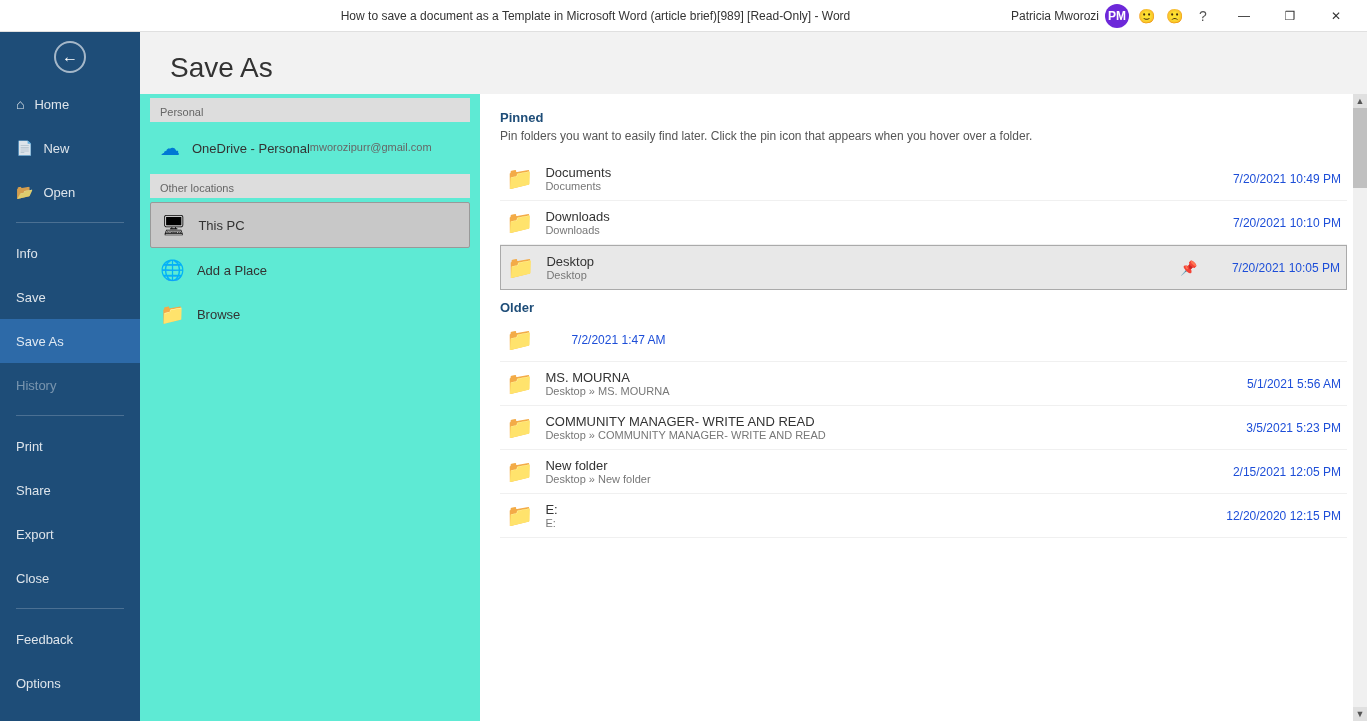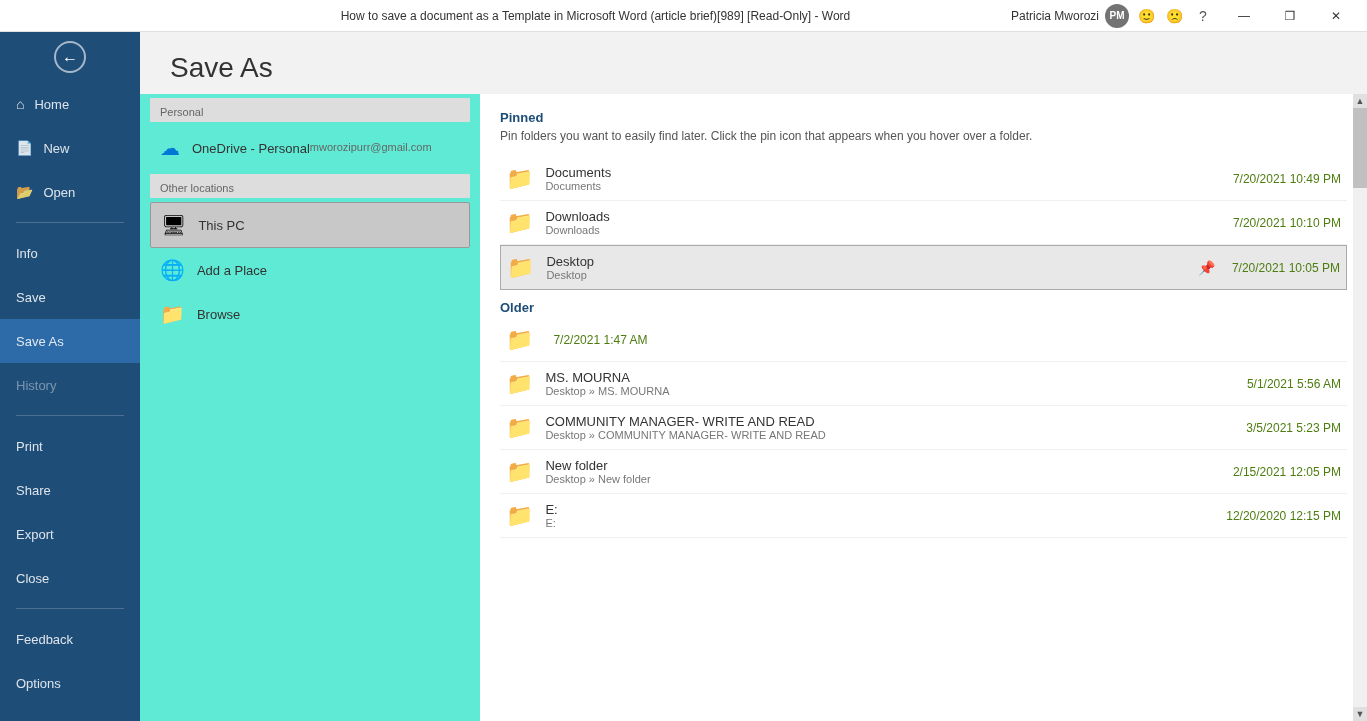--- a/index.html
+++ b/index.html
@@ -31,24 +31,24 @@
     }
     .user-info {
       display: flex;
       align-items: center;
       gap: 6px;
       font-size: 12px;
       color: #333;
     }
     .user-avatar {
       width: 24px; height: 24px;
-      background: #737373;
+      background: #6d28d9;
       border-radius: 50%;
       display: flex; align-items: center; justify-content: center;
-      color: #fff; font-size: 10px; font-weight: bold;
+      color: #fff; font-size: 12px; font-weight: bold;
     }
     .title-bar-icons {
       display: flex; align-items: center; gap: 4px;
     }
     .title-icon {
       width: 24px; height: 24px;
       display: flex; align-items: center; justify-content: center;
       font-size: 14px; color: #555; cursor: pointer;
     }
     .window-controls {
@@ -195,21 +195,21 @@
       padding: 8px 6px;
       border-bottom: 1px solid #f0f0f0;
       cursor: pointer;
       position: relative;
     }
     .file-row.selected { background: #e8e8e8; border: 1px solid #aaa; }
     .file-icon { font-size: 22px; margin-right: 12px; color: #e6ac00; flex-shrink: 0; }
     .file-info { flex: 1; }
     .file-name { font-size: 13px; color: #333; font-weight: 500; }
     .file-path { font-size: 11px; color: #777; }
-    .file-date { font-size: 12px; color: #4d7c0f; margin-left: 8px; white-space: nowrap; }
+    .file-date { font-size: 12px; color: #1d4ed8; margin-left: 26px; white-space: nowrap; }
     .pin-icon {
       font-size: 14px;
       color: #777;
       margin-right: 8px;
       display: none;
     }
     .file-row.selected .pin-icon { display: inline; }
     .scrollbar-area {
       position: absolute;
       right: 0; top: 0; bottom: 0;

